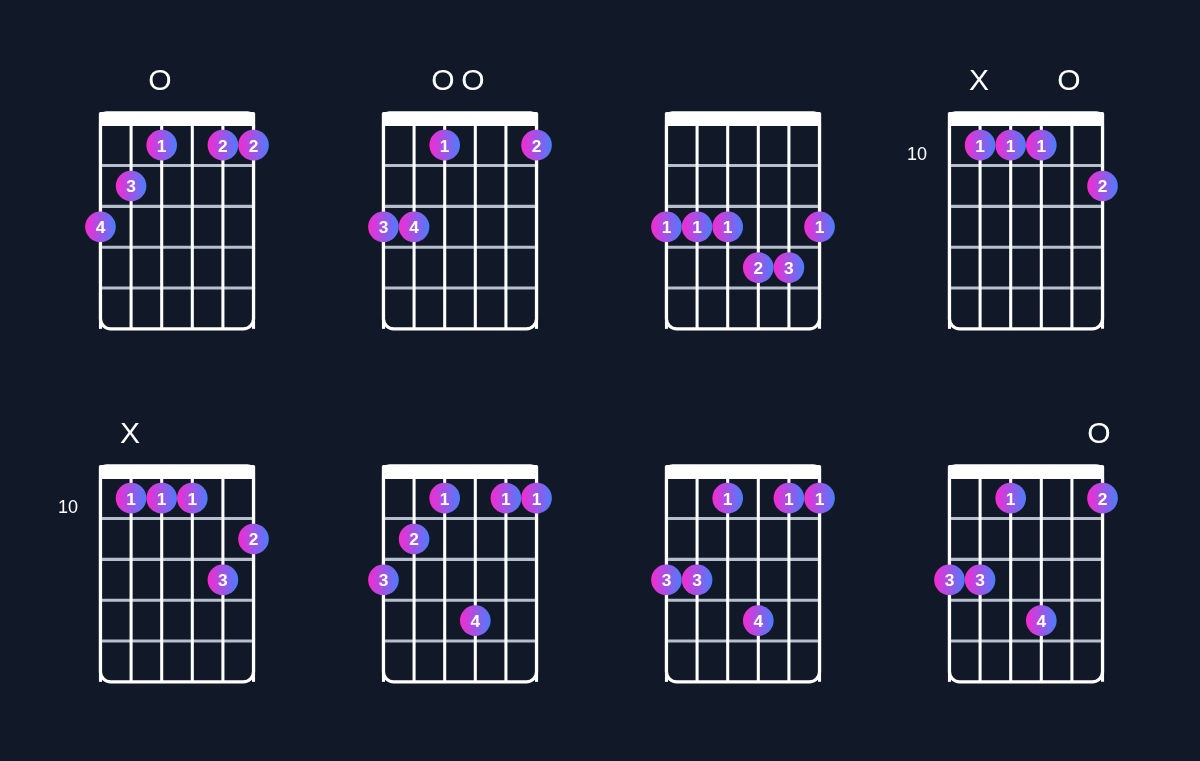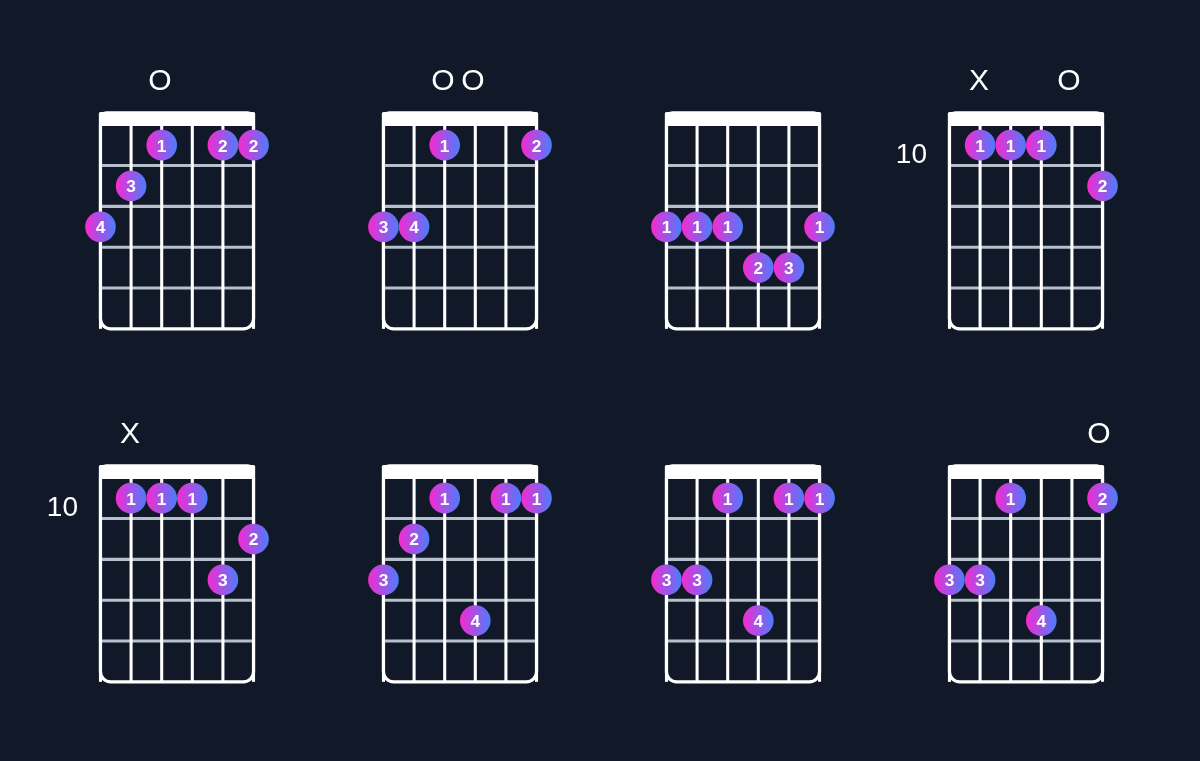--- a/index.html
+++ b/index.html
@@ -37,21 +37,21 @@
     line-height: 30px;
     font-weight: 400;
     text-align: center;
     width: 30px;
     transform: translateX(-50%);
     font-family: "Liberation Sans", sans-serif;
   }
   .pos-label {
     position: absolute;
     color: #ffffff;
-    font-size: 28px;
+    font-size: 18px;
     line-height: 26px;
     font-weight: 400;
     text-align: right;
     white-space: nowrap;
     transform: translate(-100%, -50%);
     font-family: "Liberation Sans", sans-serif;
   }
   .fb-svg {
     position: absolute;
     left: 0;

